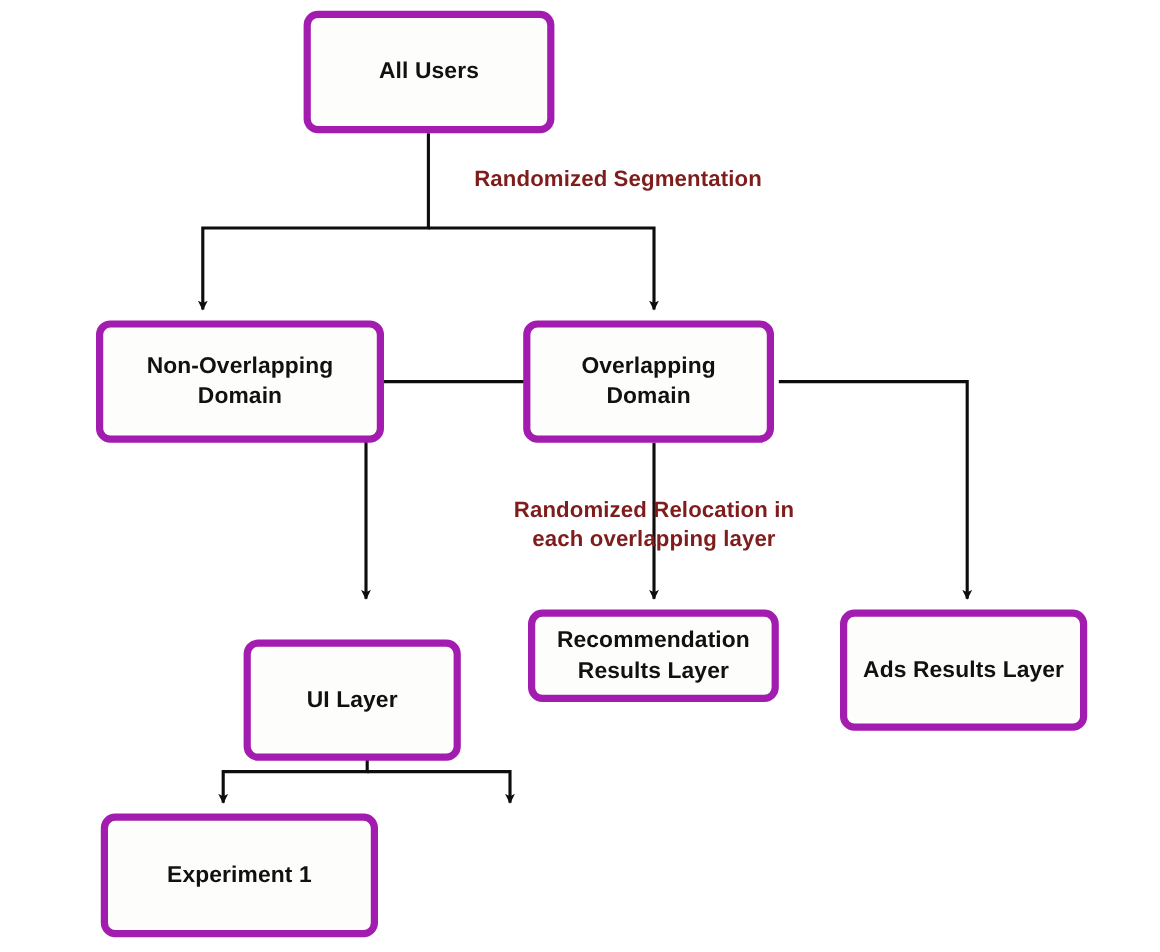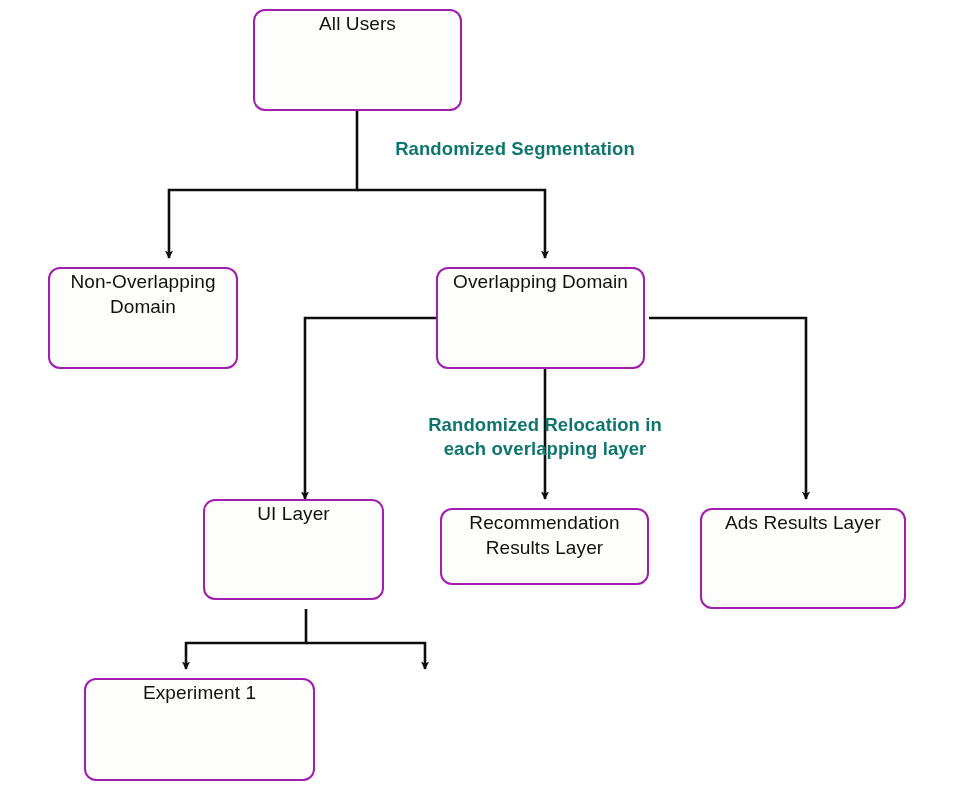--- a/index.html
+++ b/index.html
@@ -21,55 +21,56 @@
   #edges {
     position: absolute;
     left: 0;
     top: 0;
     width: 967px;
     height: 793px;
   }
   .node {
     position: absolute;
     box-sizing: border-box;
-    border: 2px solid #a21caf;
+    border: 6px solid #a21caf;
     border-radius: 12px;
     background: #fdfdfb;
     display: flex;
-    align-items: flex-start;
+    align-items: center;
     justify-content: center;
     text-align: center;
     color: #111111;
     font-size: 19px;
     line-height: 1.32;
     letter-spacing: 0.1px;
     z-index: 2;
+    font-weight: bold;
   }
   .node .node-label {
     display: block;
     white-space: pre-line;
     padding: 0 10px;
   }
   .edge-label {
     position: absolute;
     font-weight: bold;
     font-size: 18.5px;
     line-height: 1.28;
-    color: #0f766e;
+    color: #7f1d1d;
     text-align: center;
     white-space: pre-line;
     letter-spacing: 0.1px;
     z-index: 3;
     background: transparent;
   }
   
   #node-all-users            { left: 253px; top:   9px; width: 209px; height: 102px; }
-  #node-non-overlapping      { left:  48px; top: 267px; width: 190px; height: 102px; }
+  #node-non-overlapping      { left:  80px; top: 267px; width: 240px; height: 102px; }
   #node-overlapping          { left: 436px; top: 267px; width: 209px; height: 102px; }
-  #node-ui-layer             { left: 203px; top: 499px; width: 181px; height: 101px; }
+  #node-ui-layer             { left: 203px; top: 533px; width: 181px; height: 101px; }
   #node-recommendation       { left: 440px; top: 508px; width: 209px; height: 77px; }
   #node-ads                  { left: 700px; top: 508px; width: 206px; height: 101px; }
   #node-experiment-1         { left:  84px; top: 678px; width: 231px; height: 103px; }
   #node-experiment-2         { left: 323px; top: 678px; width: 206px; height: 103px; }
 
   
   #label-segmentation        { left: 372px; top: 137px; width: 286px; }
   #label-relocation          { left: 402px; top: 413px; width: 286px; }
 </style>
 </head>

